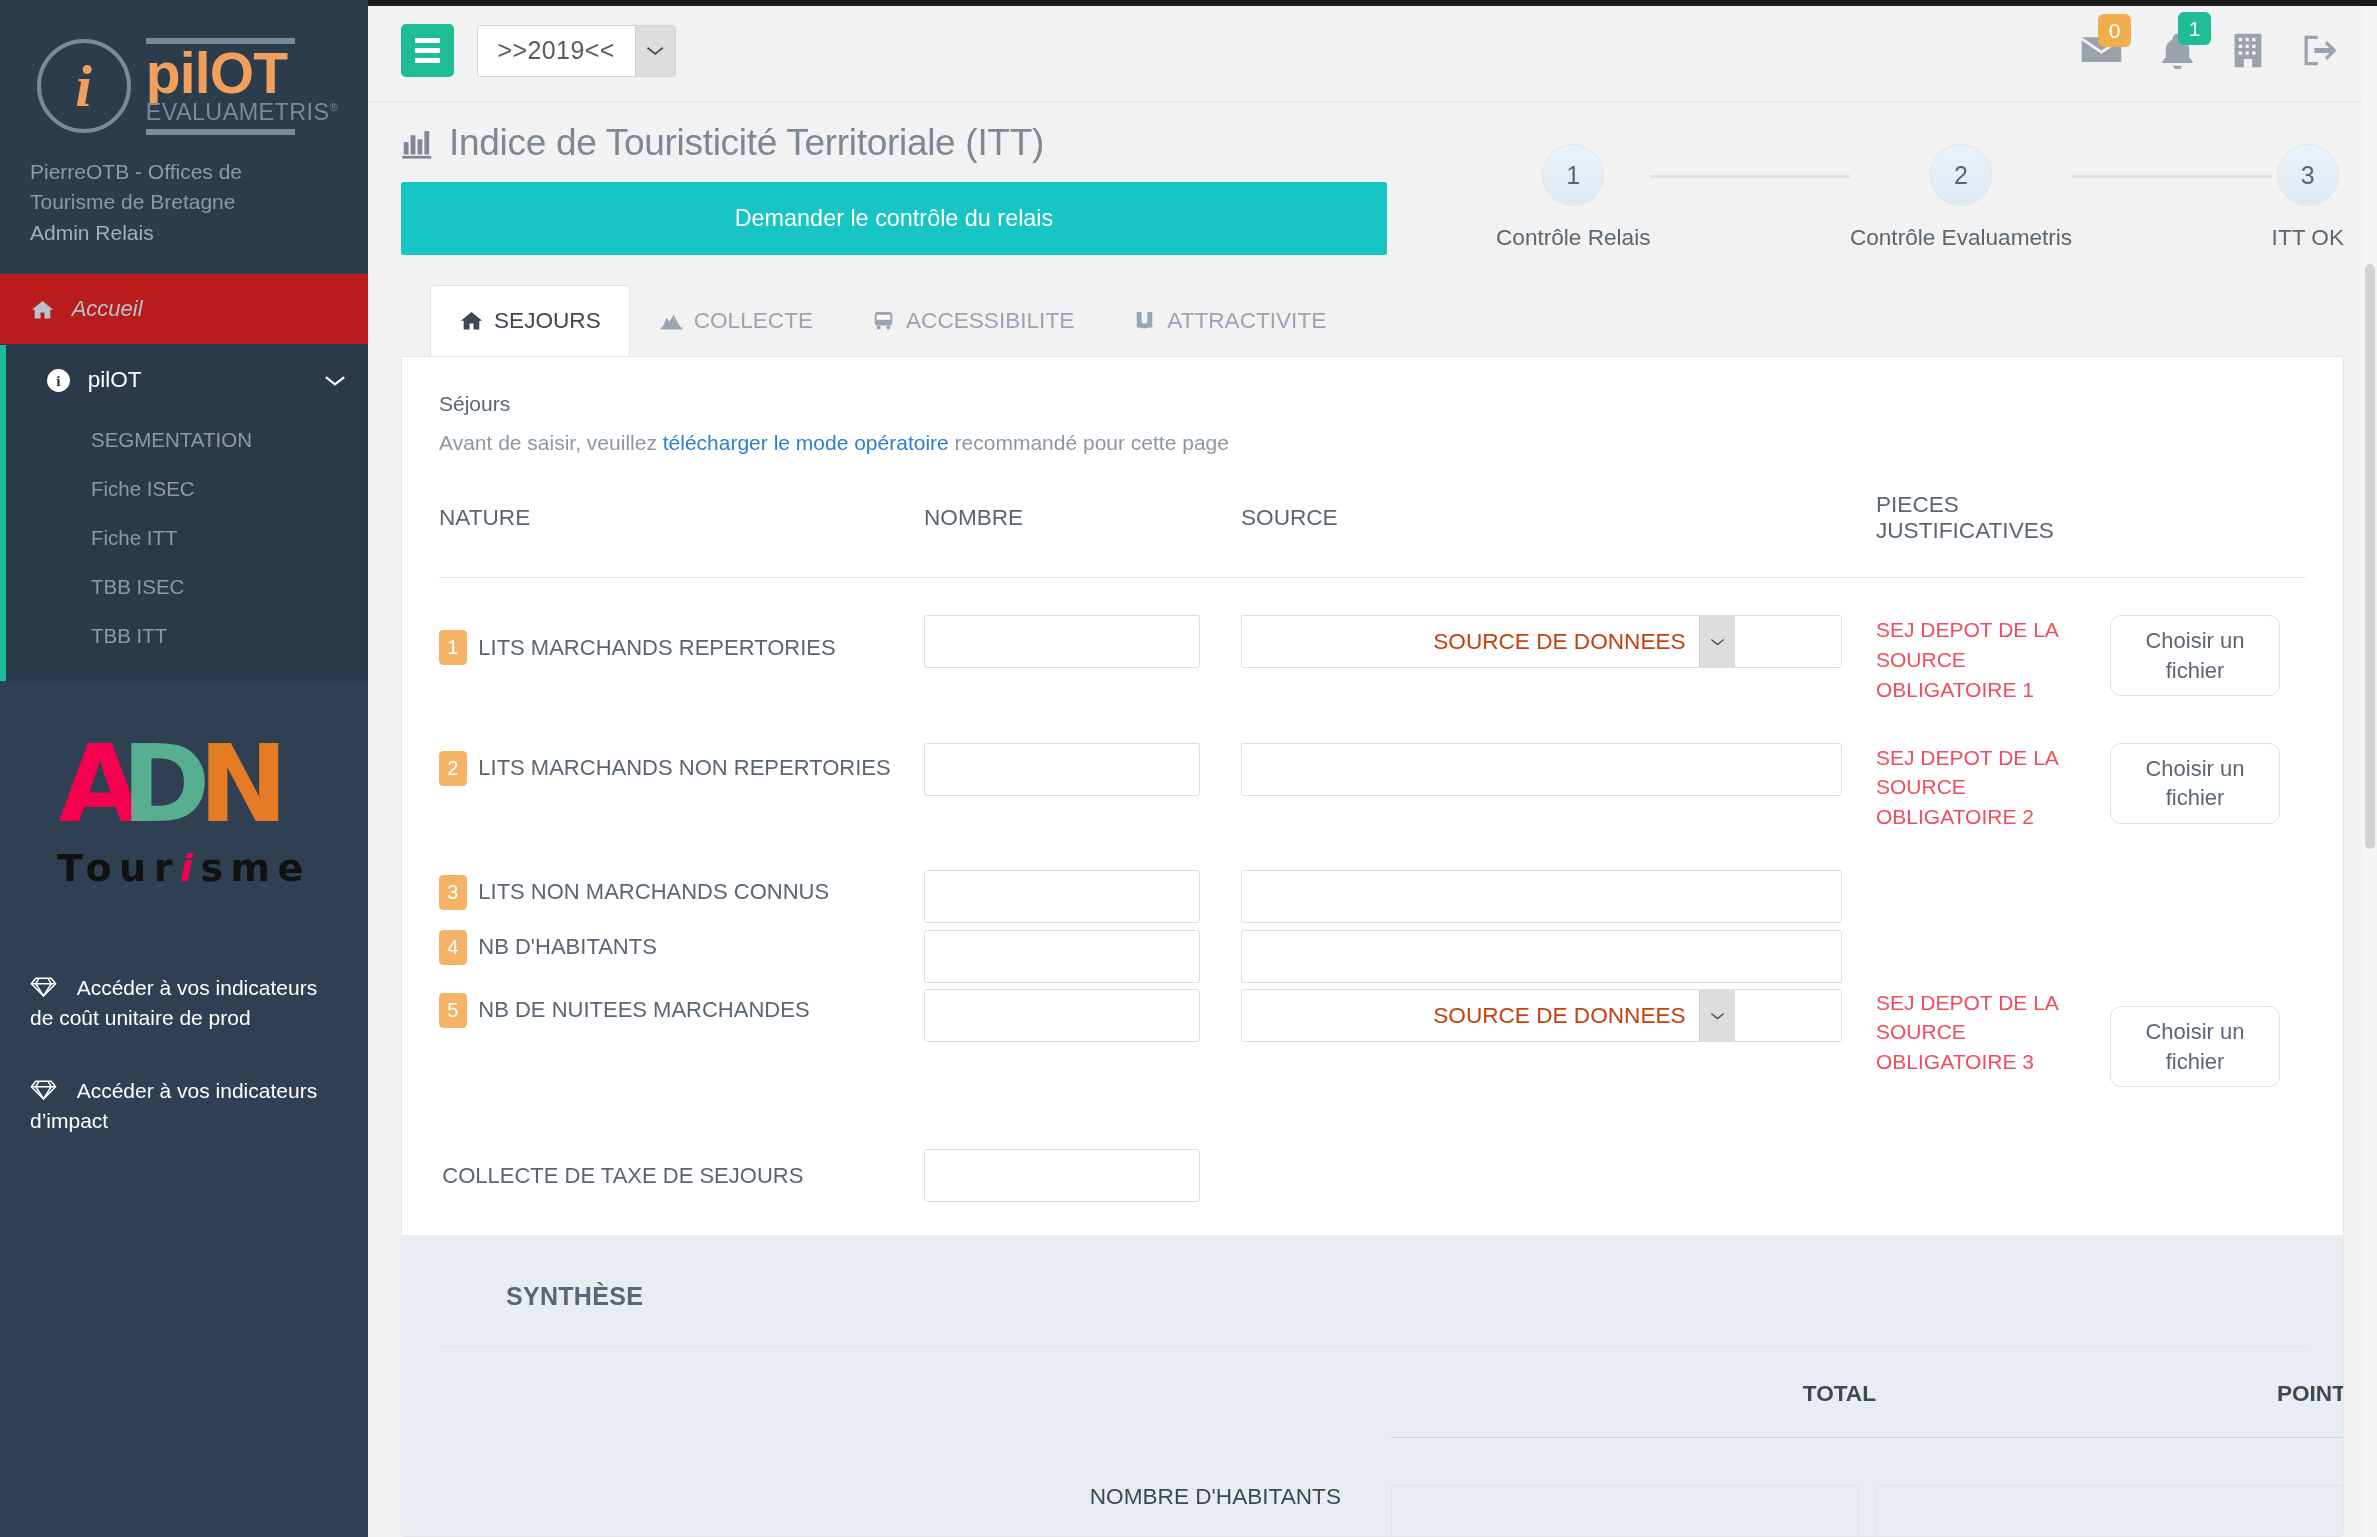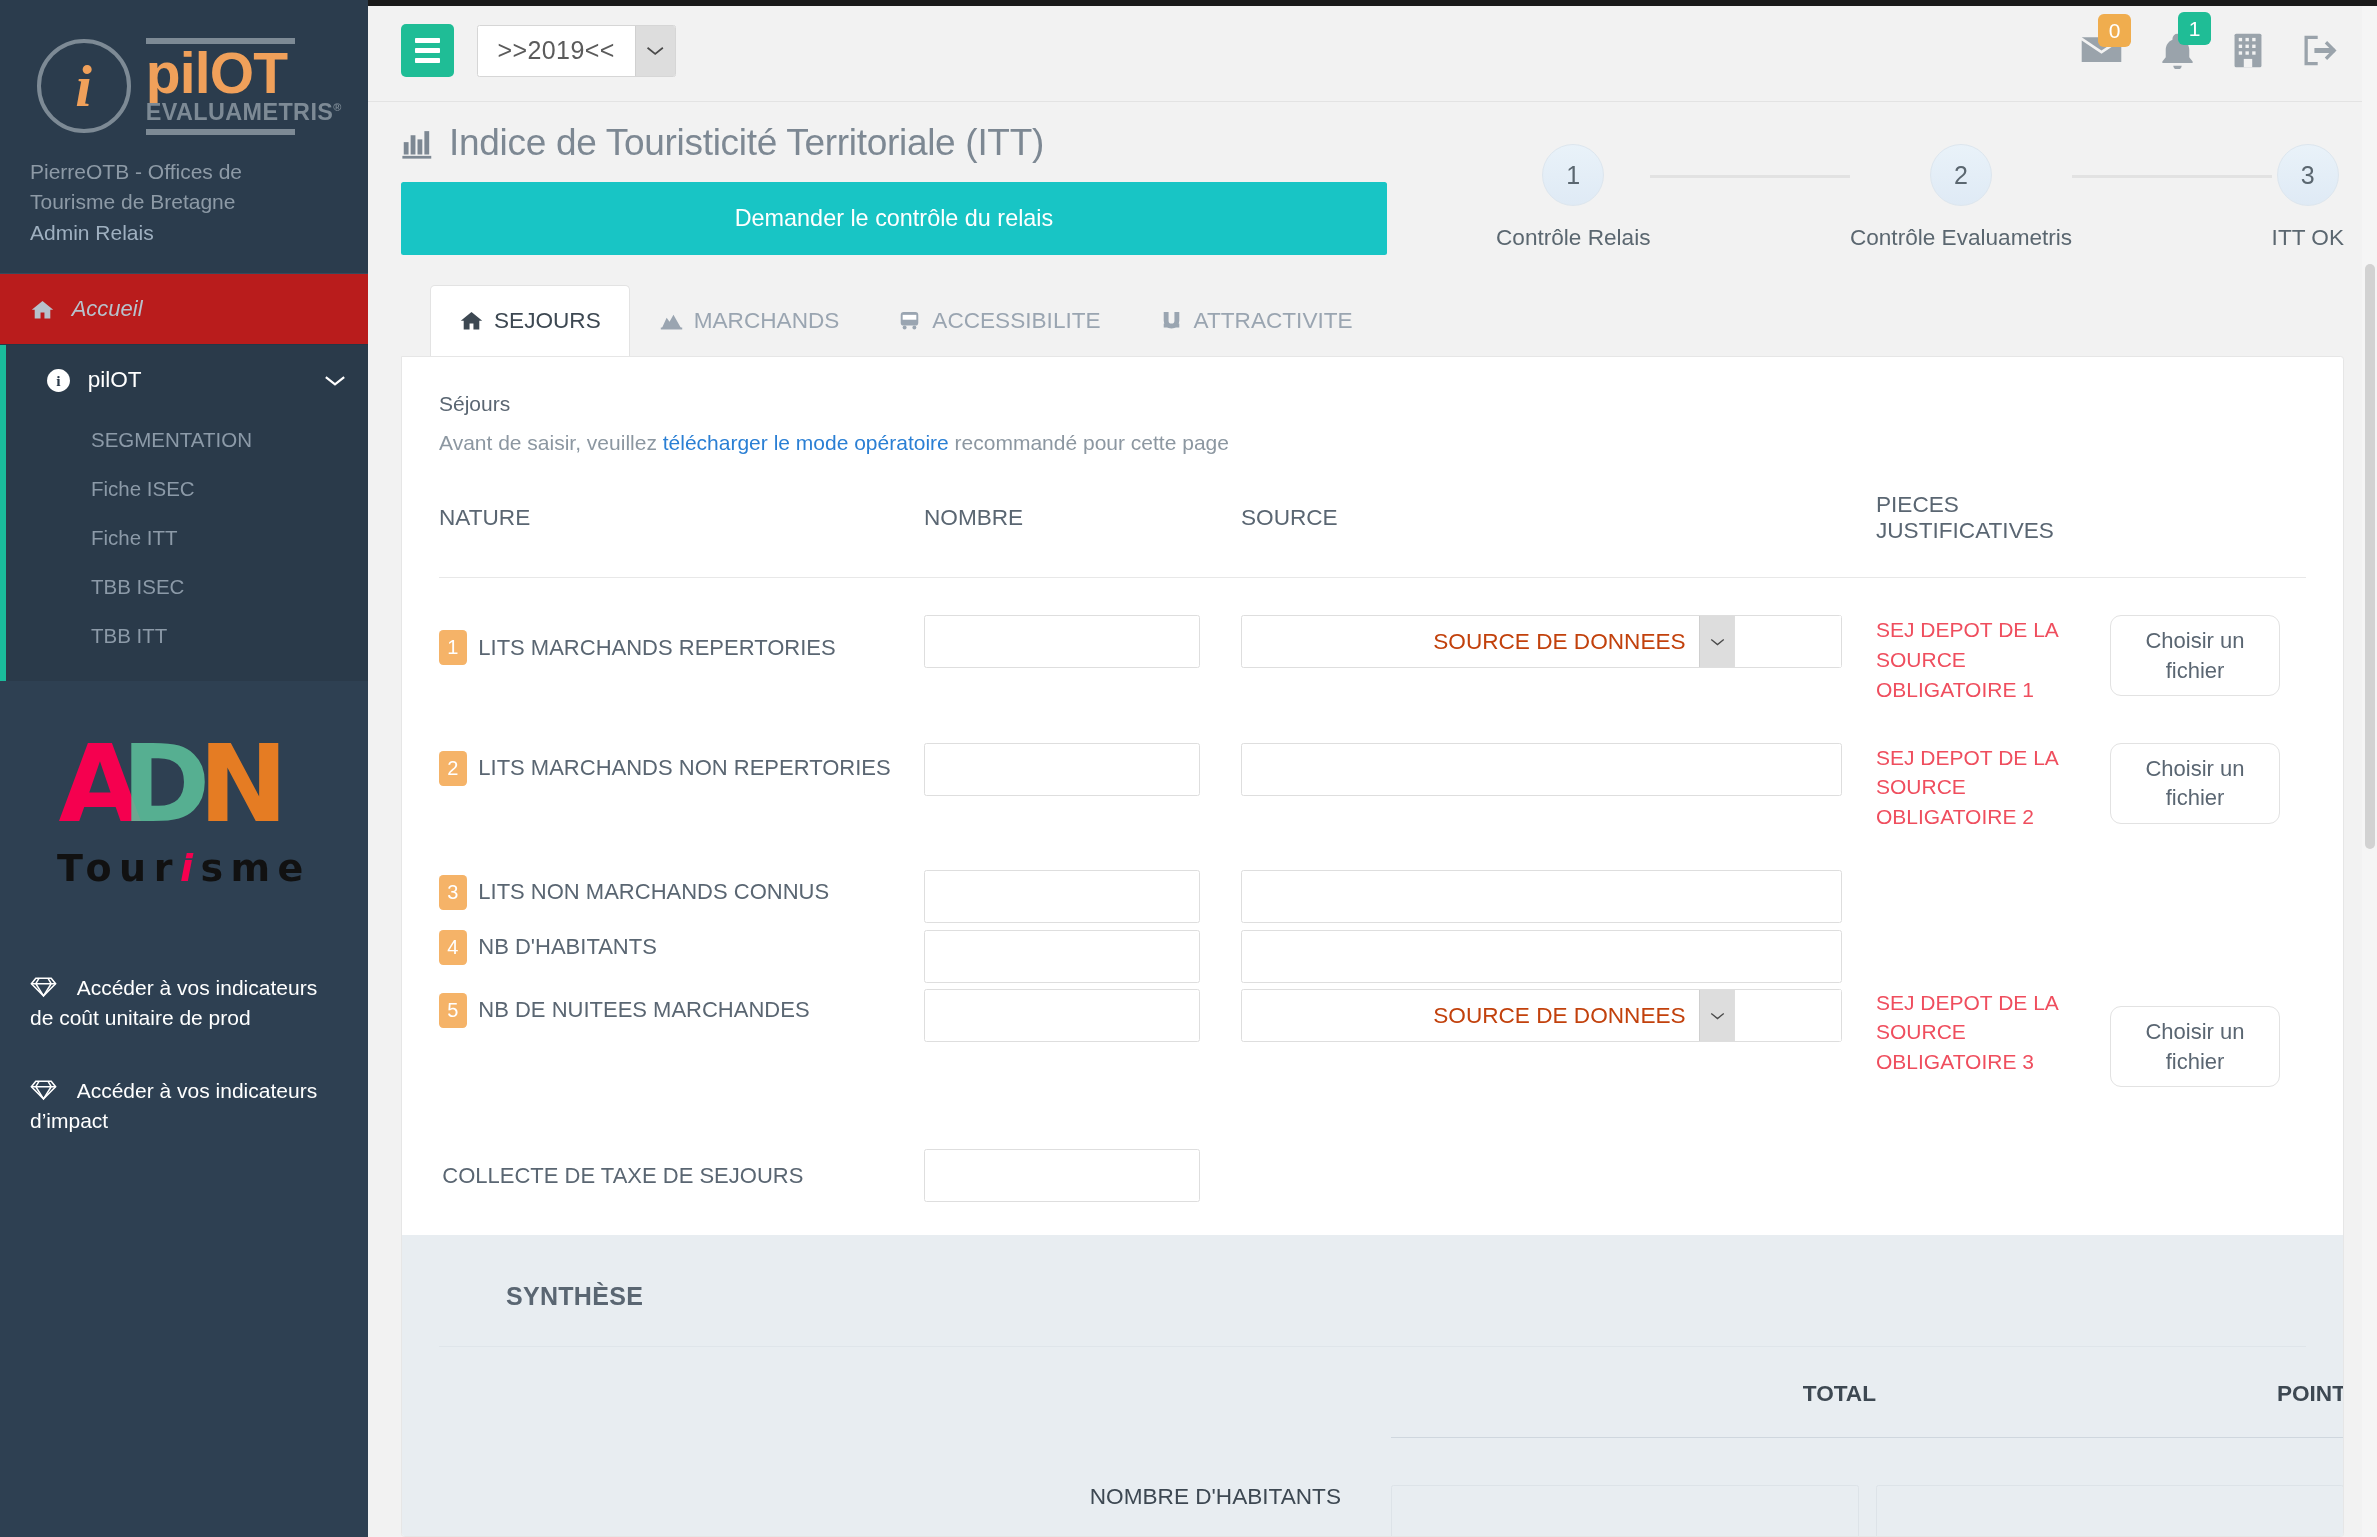--- a/index.html
+++ b/index.html
@@ -36,21 +36,21 @@
   .sb-logo-txt { display: flex; flex-direction: column; }
   .sb-logo-rule { height: 5.8px; background: #7d8a95; width: 149px; }
   .sb-logo-word {
     font-size: 57px; font-weight: bold; letter-spacing: -0.8px;
     line-height: 0.98; margin: 2.5px 0 0 0;
   }
   .sb-logo-word .pi { color: #f0a05a; }
   .sb-logo-word .ot { color: #f0a05a; }
   .sb-logo-sub {
     font-size: 23.4px; color: #7d8a95; letter-spacing: 0.4px;
-    font-weight: bold; margin-top: -3.3px; text-align: right; width: 149px;
+    font-weight: normal; margin-top: -3.3px; text-align: right; width: 149px;
   }
   .sb-logo-sub sup { font-size: 11px; vertical-align: super; }
   .sb-org { color: #8d9aa6; font-size: 21px; line-height: 1.45; }
   .sb-org .lastline { color: #9fb0c0; }
 
   .sb-home {
     display: flex; align-items: center; gap: 16.7px;
     padding: 22px 30px 22px 30px;
     color: #b7c2cc; font-size: 22px;
     background: #b91c1c;
@@ -435,21 +435,21 @@
         <svg width="25" height="23.4" viewBox="0 0 24 24" fill="#3d4852">
             <path d="M12 3L1 12h3v9h6v-6h4v6h6v-9h3z"></path>
           </svg>
         <span>SEJOURS</span>
       </div>
       <div class="tab">
         <svg width="25" height="23.4" viewBox="0 0 24 24" fill="#9aa5b1">
             <path d="M2 20h20L14 6l-4 7-3-4z"></path>
             <rect x="1" y="19" width="22" height="2"></rect>
           </svg>
-        <span>MARCHANDS</span>
+        <span>COLLECTE</span>
       </div>
       <div class="tab">
         <svg width="25" height="23.4" viewBox="0 0 24 24" fill="#9aa5b1">
             <rect x="3" y="3" width="18" height="14" rx="3"></rect>
             <rect x="5" y="6" width="14" height="5" fill="#fff"></rect>
             <circle cx="7" cy="19" r="2"></circle>
             <circle cx="17" cy="19" r="2"></circle>
           </svg>
         <span>ACCESSIBILITE</span>
       </div>

